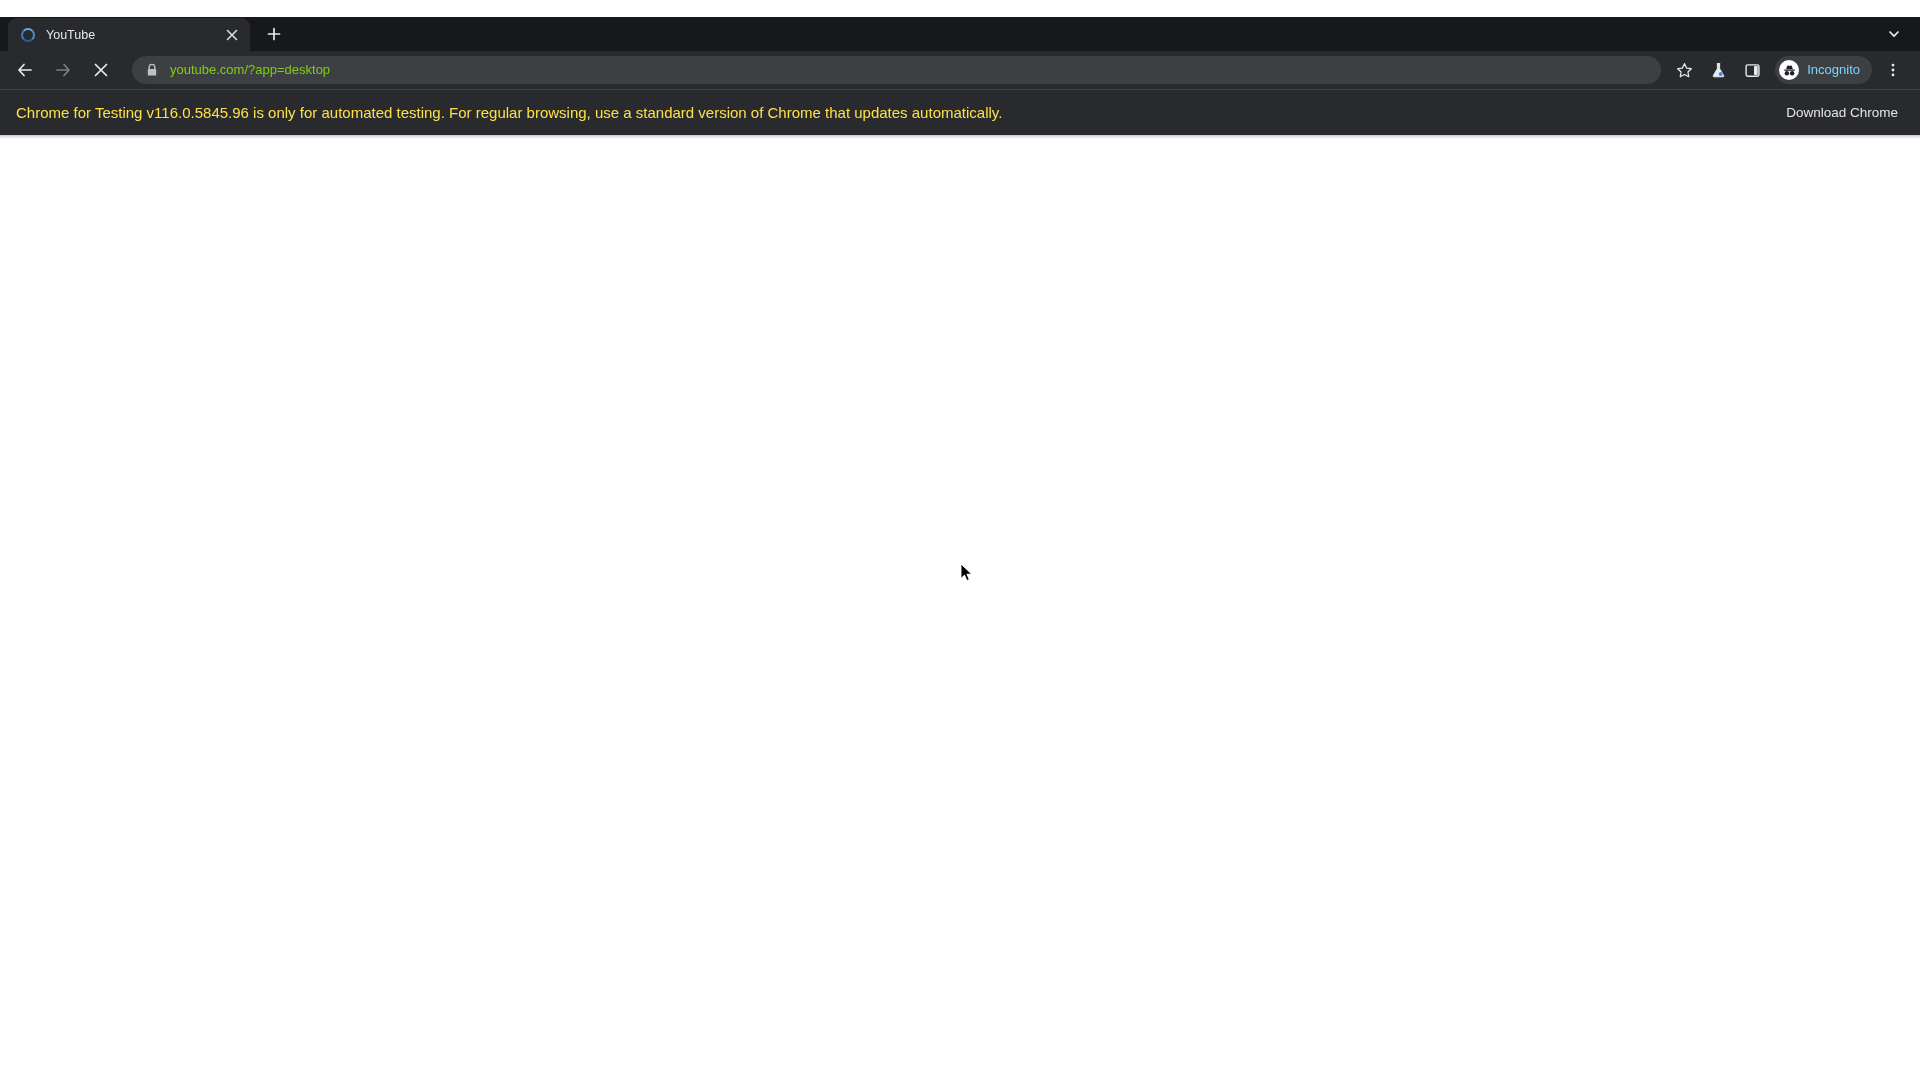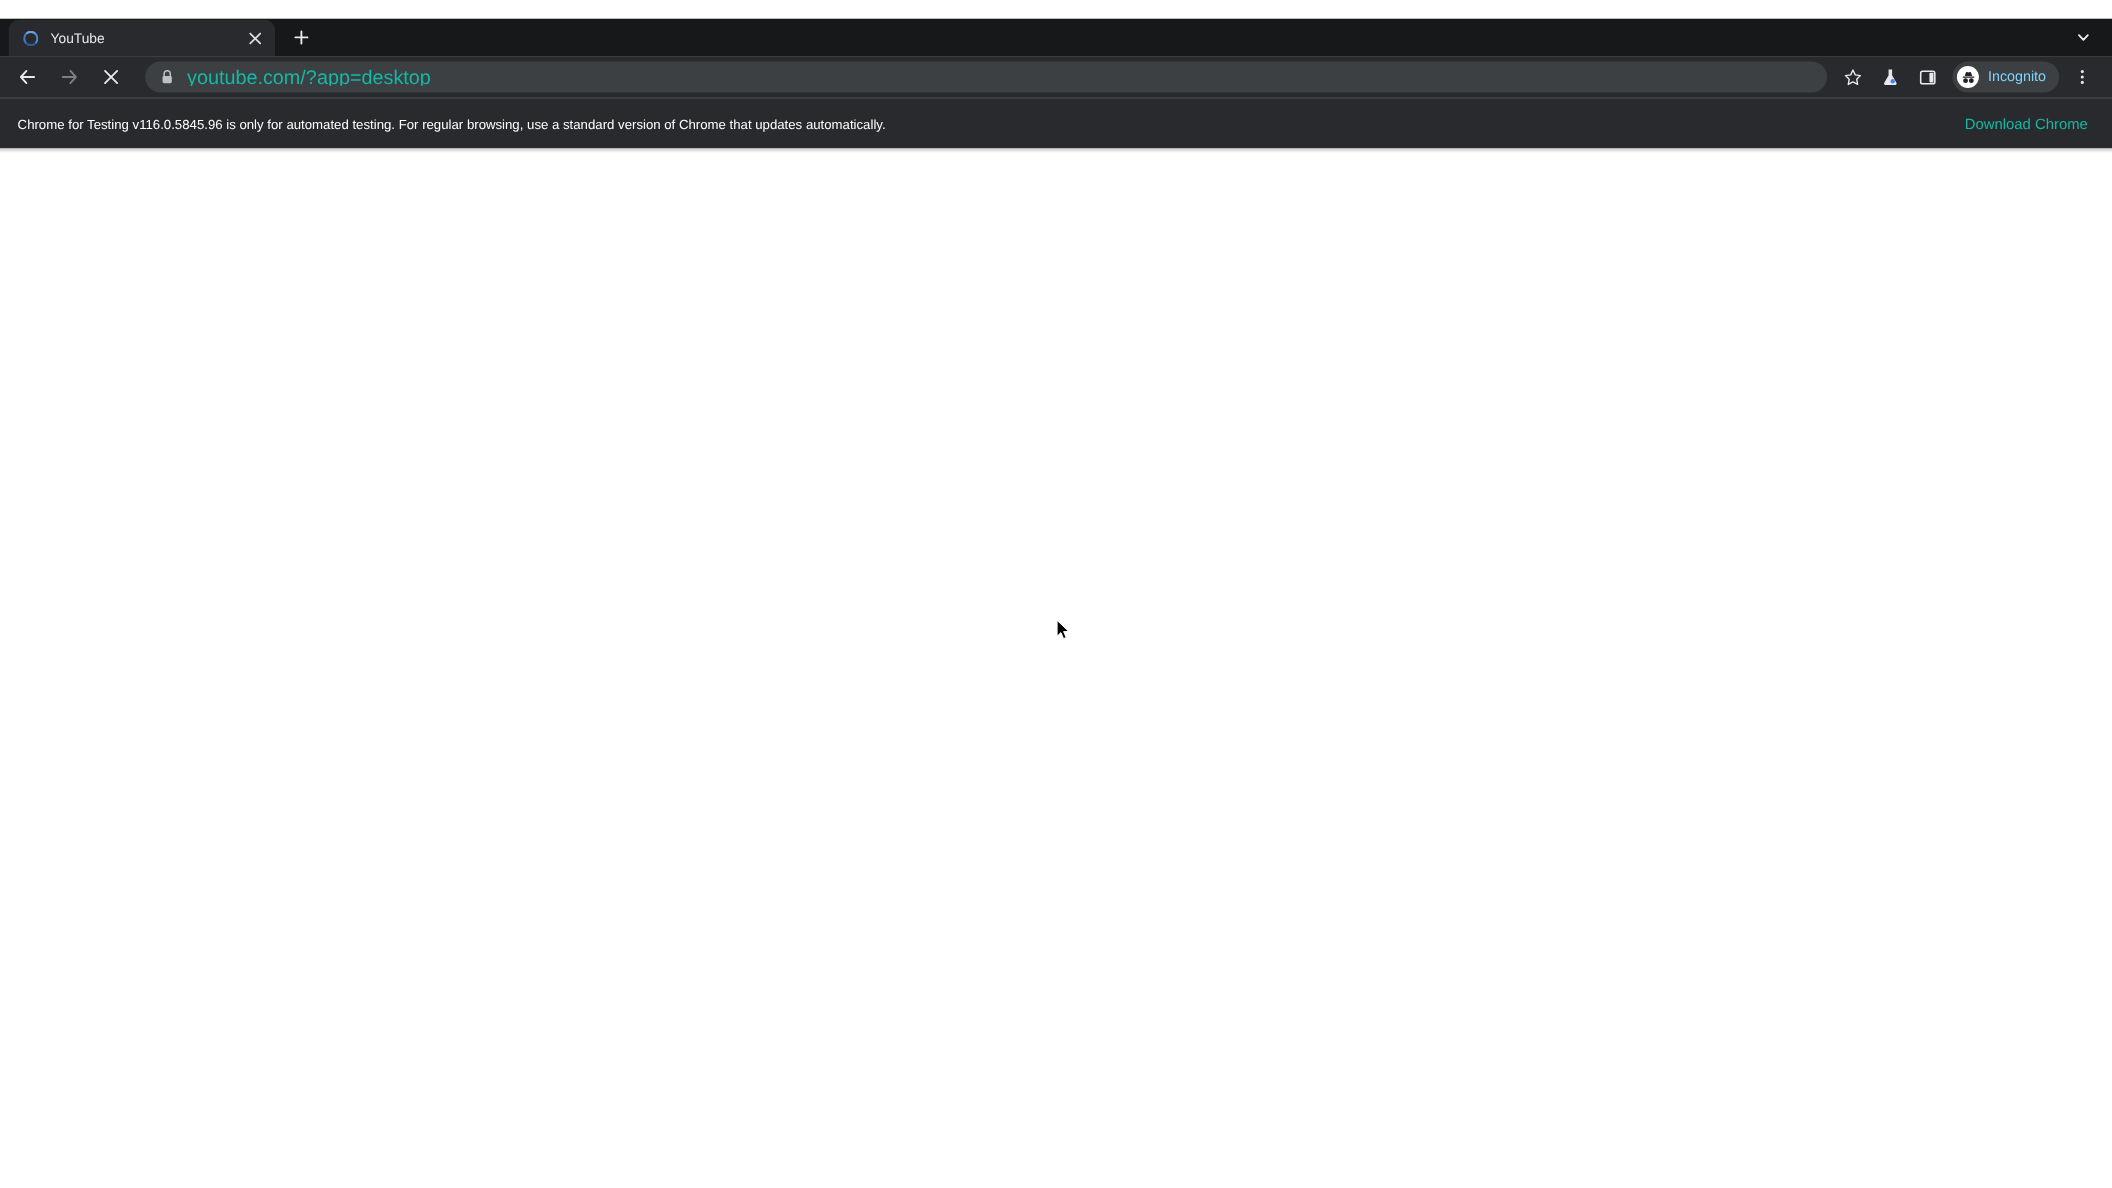--- a/index.html
+++ b/index.html
@@ -150,22 +150,22 @@
     width: 16px;
     height: 16px;
     margin-right: 10px;
     display: flex;
     align-items: center;
     justify-content: center;
   }
 
   .omnibox-url {
     flex: 1 1 auto;
-    color: #14b8a6;
-    font-size: 18px;
+    color: #84cc16;
+    font-size: 13px;
     line-height: 16px;
     white-space: nowrap;
     overflow: hidden;
     text-overflow: ellipsis;
   }
 
   .tb-icon {
     width: 28px;
     height: 28px;
     margin: 0 3px;
@@ -212,27 +212,27 @@
     height: 46px;
     background: #292a2d;
     border-top: 1px solid #3f4043;
     box-sizing: border-box;
     display: flex;
     align-items: center;
     justify-content: space-between;
     padding: 0 22px 0 16px;
   }
   .infobar-text {
-    color: #ffffff;
-    font-size: 12px;
+    color: #fde047;
+    font-size: 15px;
     line-height: 18px;
     white-space: nowrap;
   }
   .infobar-link {
-    color: #14b8a6;
+    color: #e5e5e5;
     font-size: 13.5px;
     line-height: 18px;
     white-space: nowrap;
   }
 
   
   .page {
     position: absolute;
     top: 118px; left: 0;
     width: 1920px;

